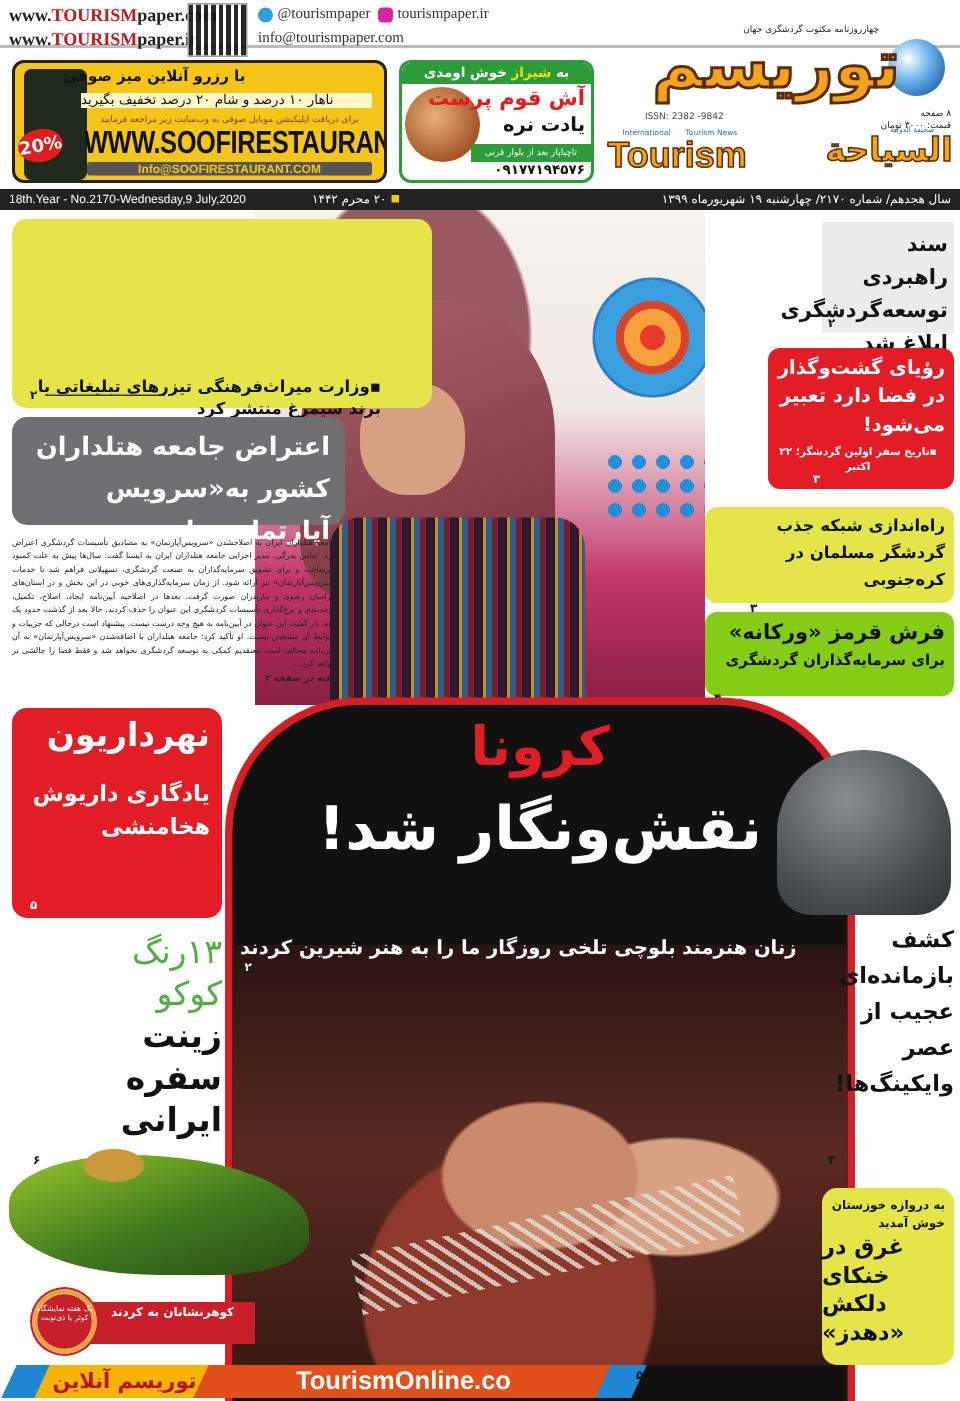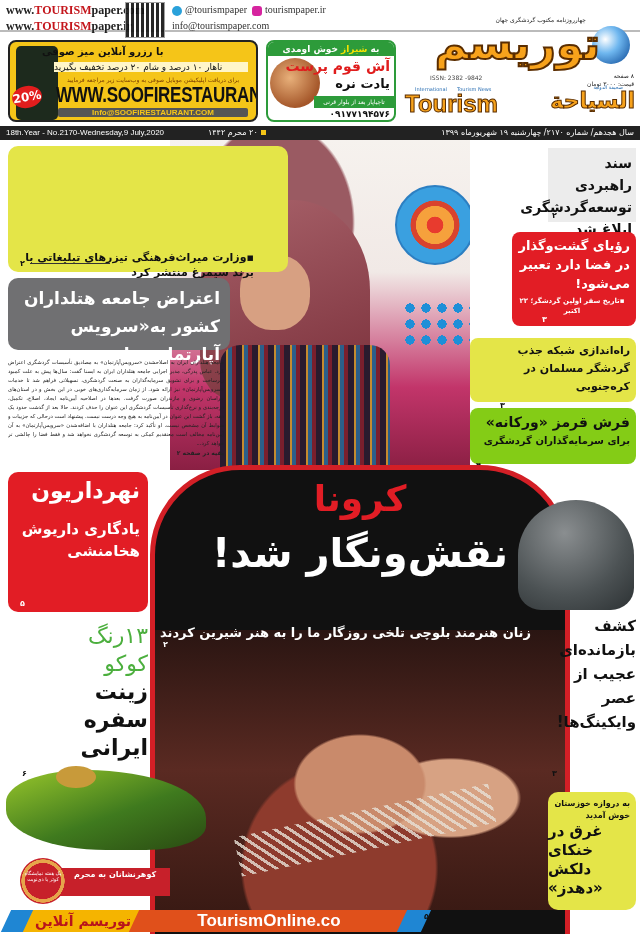--- a/index.html
+++ b/index.html
@@ -253,21 +253,21 @@
 </div>
 <div class="abs box-kuku rtl">
   <div class="g" style="width:60px;margin-left:12px;">۱۳رنگ کوکو</div>
   <div class="k" style="width:60px;margin-left:12px;">زینت سفره ایرانی</div>
   <div class="abs pgnum" style="left:14px;bottom:0;">۶</div>
 </div>
 <div class="abs kuku-img"></div>
 <div class="abs walnut"></div>
 
 <div class="abs ad-kohsar rtl">
-  <div class="rib">کوهرنشانان به محرم</div>
+  <div class="rib">کوهرنشانان به کردند</div>
   <div class="seal">یک هفته نمایشگاه کوثر یا ذی‌نوبت</div>
 </div>
 
 <div class="abs helmet"></div>
 <div class="abs box-viking rtl">
   <div class="h">کشف بازمانده‌ای عجیب از عصر وایکینگ‌ها!</div>
   <div class="abs pgnum" style="left:-6px;bottom:2px;">۳</div>
 </div>
 <div class="abs box-dehdez rtl">
   <div class="k">به دروازه خوزستان خوش آمدید</div>

